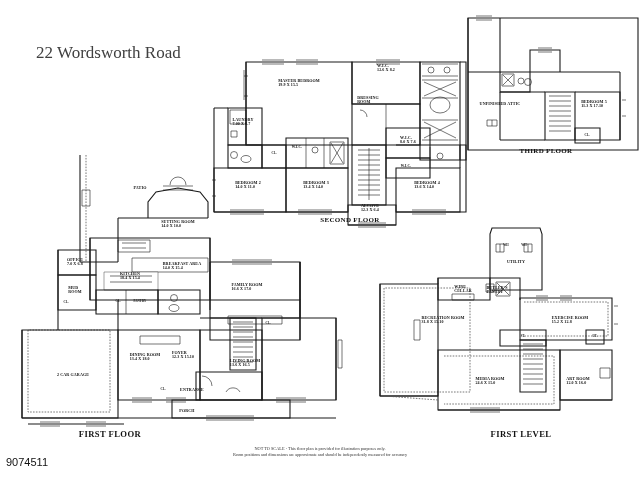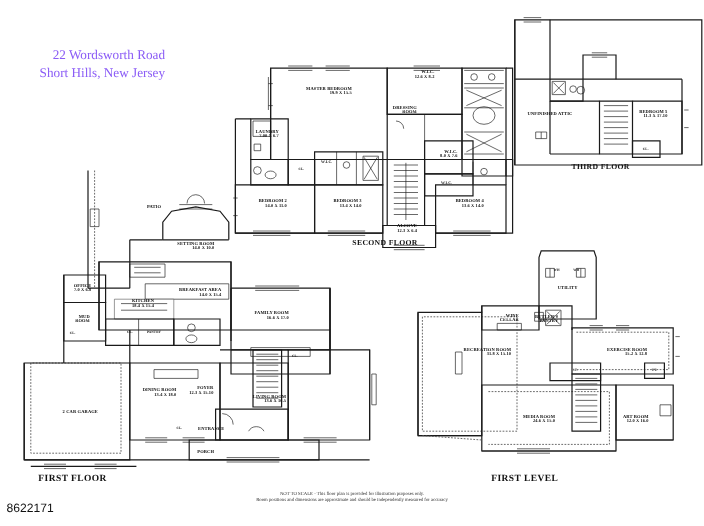--- a/index.html
+++ b/index.html
@@ -1,31 +1,31 @@
 <!DOCTYPE html>
 <html><head>
 <meta charset="utf-8">
 <style>
   html,body{margin:0;padding:0;}
   body{
     width:640px;height:478px;background:#ffffff;overflow:hidden;position:relative;
     font-family:"Liberation Serif", serif;color:#111;
   }
   #plan{position:absolute;left:0;top:0;width:640px;height:478px;}
-  .txt{position:absolute;text-align:right;line-height:1.05;letter-spacing:0.1px;
+  .txt{position:absolute;text-align:left;line-height:1.05;letter-spacing:0.1px;
        color:#111;white-space:nowrap;transform:translate(-50%,-50%);}
   .title{
-    position:absolute;left:36px;top:42px;font-size:12px;line-height:1.35;
-    text-align:right;transform:none;white-space:nowrap;color:#8b5cf6;
+    position:absolute;left:36px;top:42px;font-size:17px;line-height:1.35;
+    text-align:left;transform:none;white-space:nowrap;color:#404040;
   }
   .room{font-size:4.1px;font-weight:bold;}
   .room .dim{display:block;font-weight:bold;font-size:4.0px;}
   .tiny{font-size:3.5px;font-weight:bold;}
   .micro{font-size:3.0px;font-weight:bold;}
-  .floorlabel{font-size:8.6px;font-weight:bold;letter-spacing:.4px;}
+  .floorlabel{font-size:8.6px;font-weight:bold;letter-spacing:.4px;margin-left:44px;}
   .seclabel{font-size:7px;font-weight:bold;letter-spacing:.3px;}
   .disclaimer{
     position:absolute;left:320px;top:452px;transform:translate(-50%,-50%);
     text-align:center;font-size:4.3px;line-height:1.5;color:#333;white-space:nowrap;
   }
   .idnum{position:absolute;left:6px;top:456px;font-size:11px;
          font-family:"Liberation Sans",sans-serif;color:#111;transform:none;}
   svg{shape-rendering:geometricPrecision;}
   .w{fill:none;stroke:#1a1a1a;stroke-width:1.1;}
   .wt{fill:none;stroke:#1a1a1a;stroke-width:0.6;}
@@ -256,21 +256,20 @@
     <path class="w" d="M500,330 L546,330 L546,346 L500,346 Z"></path>
     <path class="w" d="M586,330 L604,330 L604,344 L586,344 Z"></path>
 
     <path class="w" d="M380,396 L438,396 M438,410 L560,410 M560,400 L612,400"></path>
     <path class="wd" d="M384,396 L438,400"></path>
   </g>
 </svg>
 
 <div class="title">
   <div>22 Wordsworth Road</div>
-  <div>Short Hills, New Jersey</div>
 </div>
 
 <div class="txt room" style="left:299px;top:83px">
   <span>MASTER BEDROOM</span><span class="dim">19.9 X 15.5</span>
 </div>
 <div class="txt room" style="left:386px;top:68px">
   <span>W.I.C.</span><span class="dim">12.6 X 8.2</span>
 </div>
 <div class="txt room" style="left:368px;top:100px">
   <span>DRESSING</span><span class="dim">ROOM</span>
@@ -365,13 +364,13 @@
   <span>ART ROOM</span><span class="dim">12.0 X 16.0</span>
 </div>
 <div class="txt micro" style="left:523px;top:337px">ST.</div>
 <div class="txt micro" style="left:595px;top:337px">UT.</div>
 <div class="txt floorlabel" style="left:477px;top:435px">FIRST LEVEL</div>
 
 <div class="disclaimer">
   <div>NOT TO SCALE - This floor plan is provided for illustration purposes only.</div>
   <div>Room positions and dimensions are approximate and should be independently measured for accuracy</div>
 </div>
-<div class="idnum">8622171</div>
+<div class="idnum">9074511</div>
 
 </body></html>

